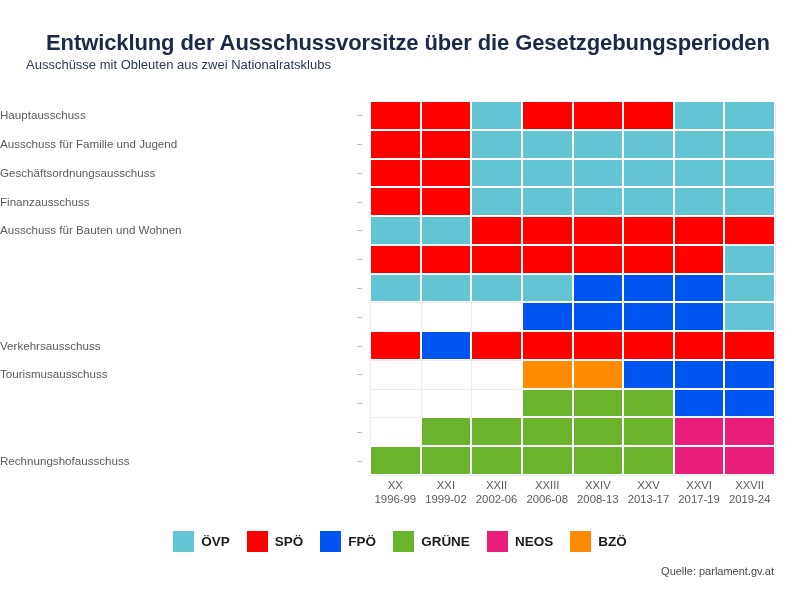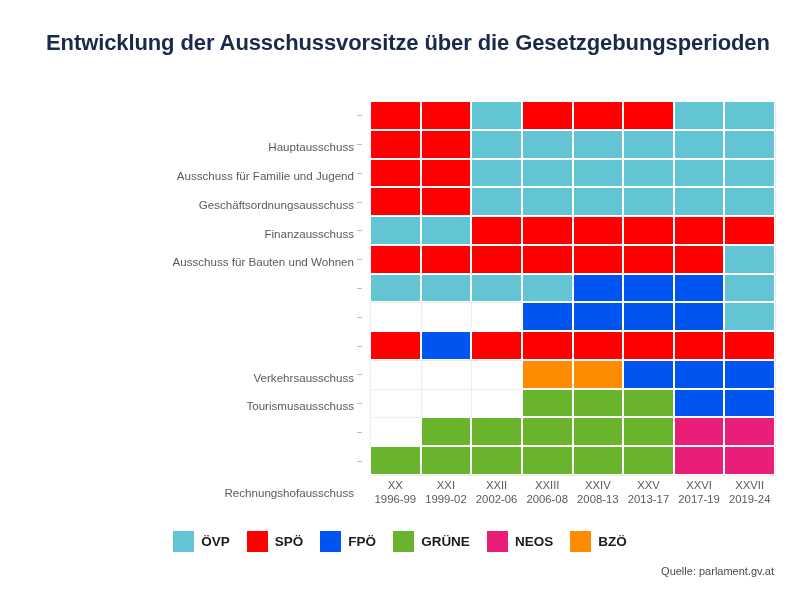--- a/index.html
+++ b/index.html
@@ -79,26 +79,25 @@
     position: absolute;
     left: 0px;
     top: 101px;
     width: 362px;
     height: 374px;
   }
   .rowlabel {
     position: absolute;
     right: 0;
     width: 100%;
-    text-align: right;
+    text-align: left;
     font-size: 11.6px;
     color: #5b5b5b;
     white-space: nowrap;
     padding-right: 8px;
-    margin-top: 32px;
   }
   .tickmark {
     position: absolute;
     width: 5px; height: 1px;
     background: #bdbdbd;
     right: 0px;
   }
 
   
   #collabels {
@@ -155,20 +154,21 @@
     color: #4a4a4a;
     white-space: nowrap;
   }
 </style>
 </head>
 <body>
 
 <div id="root">
 
   <div id="title">Entwicklung der Ausschussvorsitze über die Gesetzgebungsperioden</div>
+  <div id="subtitle">Ausschüsse mit Obleuten aus zwei Nationalratsklubs</div>
 
   <div id="rowlabels">
       <div class="rowlabel" style="top: 7.38462px;">Hauptausschuss</div>
       <div class="tickmark" style="top: 14.3846px;"></div>
       <div class="rowlabel" style="top: 36.1538px;">Ausschuss für Familie und Jugend</div>
       <div class="tickmark" style="top: 43.1538px;"></div>
       <div class="rowlabel" style="top: 64.9231px;">Geschäftsordnungsausschuss</div>
       <div class="tickmark" style="top: 71.9231px;"></div>
       <div class="rowlabel" style="top: 93.6923px;">Finanzausschuss</div>
       <div class="tickmark" style="top: 100.692px;"></div>

